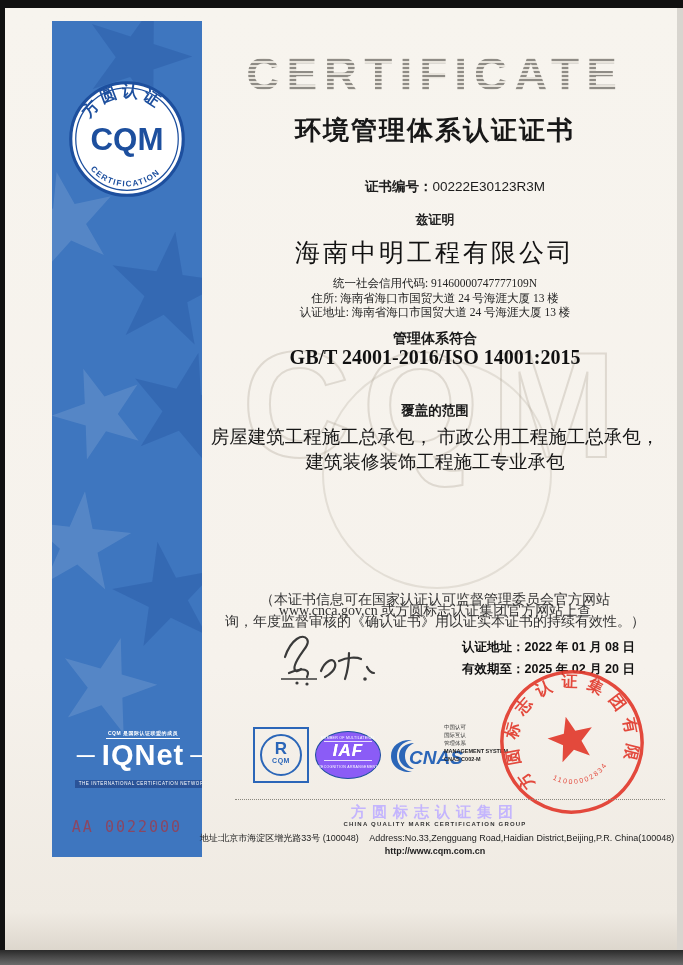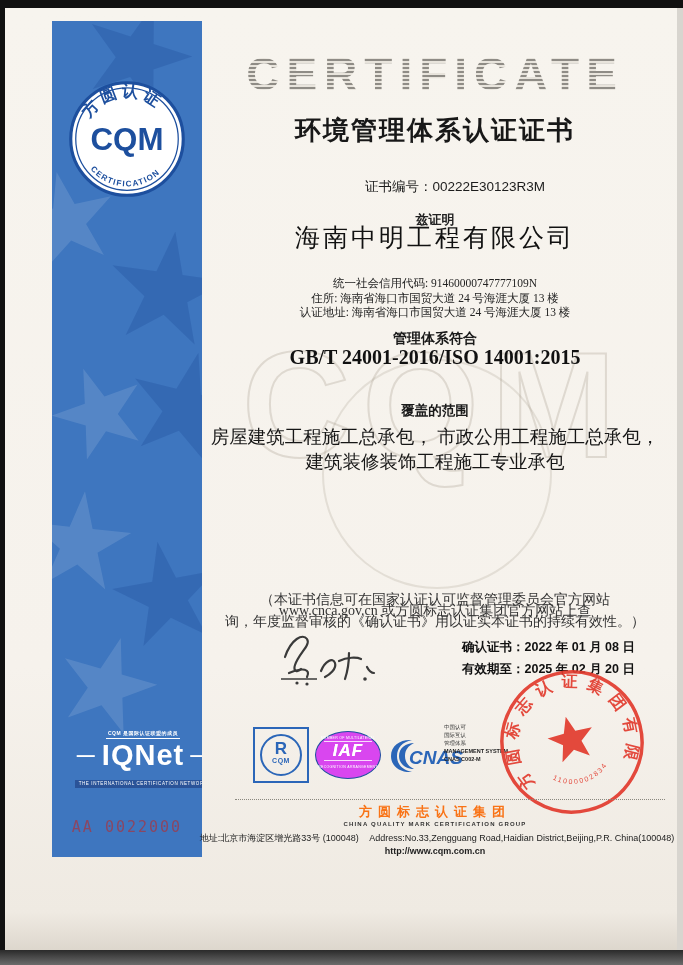--- a/index.html
+++ b/index.html
@@ -30,24 +30,24 @@
           font-family:"DejaVu Sans Mono",monospace;font-size:15px;letter-spacing:2px;}
   
   .main{position:absolute;left:207px;top:29px;width:456px;height:870px;}
   .cert-watermark{position:absolute;left:0;top:18px;width:456px;text-align:center;
       font-size:46px;font-weight:bold;letter-spacing:7px;color:#b3b0a9;
       background:repeating-linear-gradient(180deg,#8f8c86 0 2px,#e8e4dc 2px 4px);
       -webkit-background-clip:text;background-clip:text;-webkit-text-fill-color:transparent;}
   .doc-title{position:absolute;left:0;top:84px;width:456px;text-align:center;
       font-size:26px;font-weight:bold;color:#181818;letter-spacing:2px;}
   .cert-no{position:absolute;left:0;top:149px;width:456px;text-align:center;font-size:13.5px;color:#1c1c1c;}
-  .cert-no .lbl{font-weight:normal;margin-left:40px;}
+  .cert-no .lbl{font-weight:bold;margin-left:40px;}
   .declare{position:absolute;left:0;top:182px;width:456px;text-align:center;font-size:13px;
       font-weight:bold;color:#222;}
-  .company{position:absolute;left:0;top:192px;width:456px;text-align:center;font-size:25px;
+  .company{position:absolute;left:0;top:207px;width:456px;text-align:center;font-size:25px;
       color:#111;font-family:Liberation Sans, sans-serif;letter-spacing:3px;}
   .info{position:absolute;left:0;top:247px;width:456px;text-align:center;font-size:11.5px;
       line-height:14.5px;color:#222;font-family:"Liberation Serif",serif;}
   .conform{position:absolute;left:0;top:301px;width:456px;text-align:center;font-size:14px;
       font-weight:bold;color:#1a1a1a;}
   .standard{position:absolute;left:0;top:317px;width:456px;text-align:center;font-size:20px;
       font-weight:bold;color:#111;font-family:"Liberation Serif",serif;}
   .big-wm{position:absolute;left:6px;top:290px;width:444px;text-align:center;font-size:150px;
       font-weight:bold;letter-spacing:12px;color:transparent;
       -webkit-text-stroke:2px rgba(150,140,122,.25);pointer-events:none;}
@@ -61,34 +61,34 @@
       line-height:11px;color:#333;font-family:Liberation Serif, serif;}
   .signature{position:absolute;left:70px;top:598px;}
   .dates{position:absolute;left:255px;top:607px;font-size:12.5px;color:#111;font-weight:bold;line-height:22px;}
   
   .rcqm{position:absolute;left:46px;top:698px;width:56px;height:56px;border:2.5px solid #2b66b8;
         display:flex;align-items:center;justify-content:center;}
   .rcqm-circle{width:42px;height:42px;border:2.5px solid #2b66b8;border-radius:50%;text-align:center;
         color:#2b66b8;padding-top:4px;}
   .rcqm-r{font-size:17px;font-weight:bold;line-height:17px;}
   .rcqm-sub{font-size:7px;font-weight:bold;letter-spacing:.5px;}
-  .iaf{position:absolute;left:108px;top:702px;width:66px;height:48px;background:#d946ef;border-radius:50%;
+  .iaf{position:absolute;left:108px;top:702px;width:66px;height:48px;background:#8b5cf6;border-radius:50%;
        color:#fff;text-align:center;border:1px solid #1d4f9e;}
   .iaf-arc{font-size:3.5px;letter-spacing:.3px;margin-top:4px;}
   .iaf-main{font-size:17px;font-weight:bold;font-style:italic;line-height:18px;letter-spacing:1px;
        text-shadow:0 0 0 #fff;border-top:1px solid rgba(255,255,255,.8);border-bottom:1px solid rgba(255,255,255,.8);
        margin:1px 8px;}
   .cnas{position:absolute;left:178px;top:706px;}
   .accred{position:absolute;left:237px;top:694px;width:100px;font-size:5.5px;line-height:8px;color:#333;}
   .accred .en{font-weight:bold;color:#222;}
   .stamp{position:absolute;left:290px;top:638px;transform:rotate(-14deg);opacity:.92;}
   
   .dotline{position:absolute;left:28px;top:770px;width:430px;border-top:1.5px dotted #8a887f;}
-  .org-cn{position:absolute;left:0;top:774px;width:456px;text-align:center;font-size:13px;
-      font-weight:bold;letter-spacing:6px;color:#f97316;}
+  .org-cn{position:absolute;left:0;top:774px;width:456px;text-align:center;font-size:15px;
+      font-weight:bold;letter-spacing:6px;color:#c4b5fd;}
   .org-en{position:absolute;left:0;top:792px;width:456px;text-align:center;font-size:6px;
       font-weight:bold;letter-spacing:1.2px;color:#333;}
   .address{position:absolute;left:-40px;top:803px;width:540px;text-align:center;font-size:9px;color:#222;}
   .address span{margin:0 4px;}
   .url{position:absolute;left:0;top:817px;width:456px;text-align:center;font-size:9px;font-weight:bold;color:#222;}
 </style>
 </head>
 <body>
 
 <div id="canvas">
@@ -176,21 +176,21 @@
       <g fill="#3a3a3a">
         <circle cx="20" cy="56" r="1.6"></circle>
           <circle cx="30" cy="57" r="1.6"></circle>
           <circle cx="88" cy="52" r="1.8"></circle>
       </g>
       <path d="M4,52 L40,52" stroke="#3a3a3a" stroke-width="1.6"></path>
     </svg>
 
     <div class="dates">
       <div>
-        <span>确认证书：</span><span>2022 年 01 月 08 日</span>
+        <span>认证地址：</span><span>2022 年 01 月 08 日</span>
       </div>
       <div>
         <span>有效期至：</span><span>2025 年 02 月 20 日</span>
       </div>
     </div>
 
     <div class="rcqm">
       <div class="rcqm-circle">
         <div class="rcqm-r">R</div>
         <div class="rcqm-sub">CQM</div>

